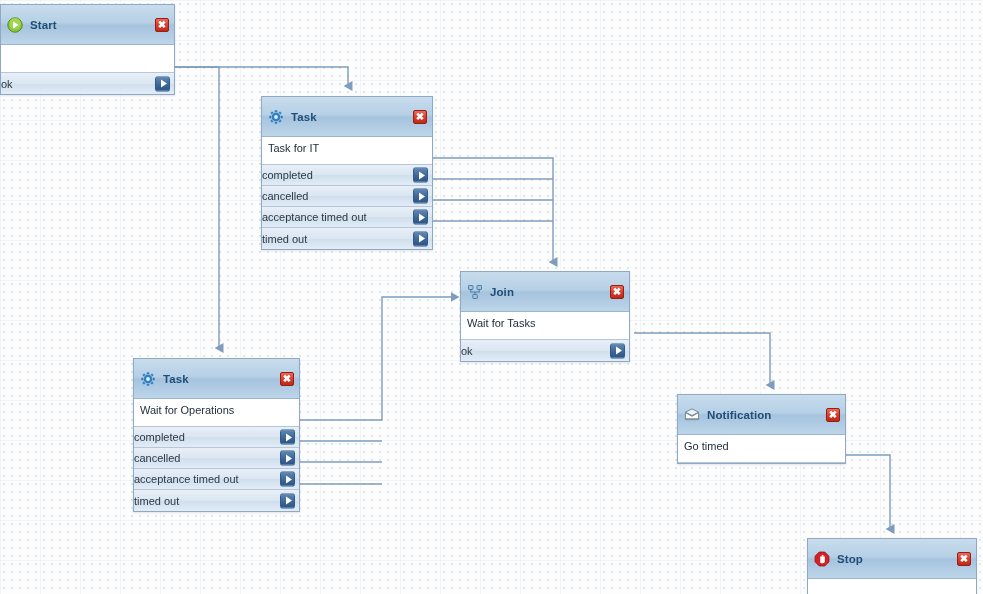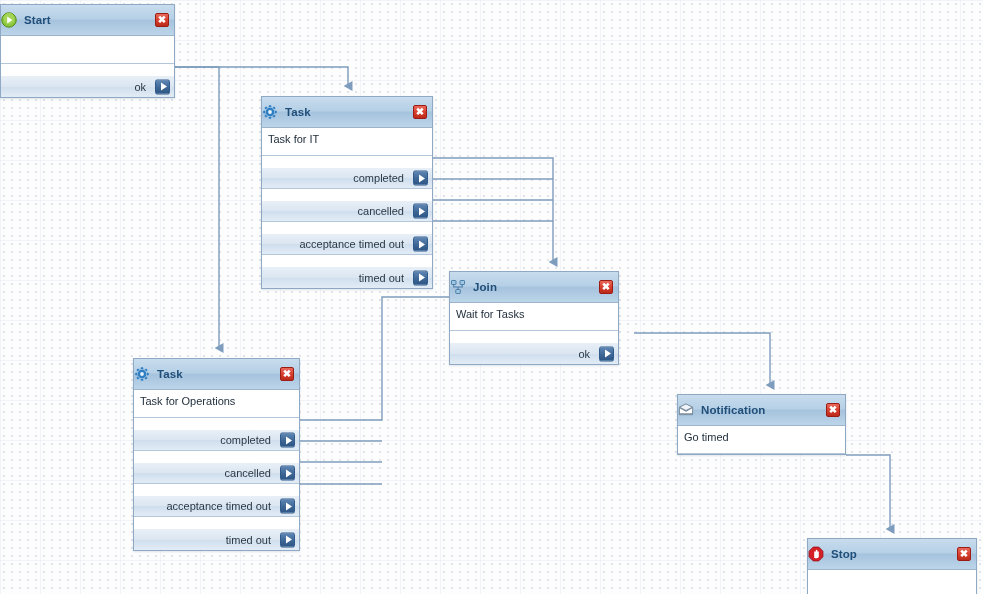--- a/index.html
+++ b/index.html
@@ -44,26 +44,27 @@
   .node {
     position: absolute;
     z-index: 2;
     box-sizing: border-box;
     border: 1px solid #8fa8c4;
     background: #ffffff;
     box-shadow: 0 1px 2px rgba(90,110,135,0.18);
   }
   .node-header {
     position: relative;
-    height: 31px;
+    height: 40px;
     box-sizing: border-box;
     border-bottom: 1px solid #9db4cd;
     background: linear-gradient(to bottom, #c8dced 0%, #b6d0e6 45%, #a6c3de 52%, #bcd5e9 100%);
     display: flex;
     align-items: center;
+    padding-left: 6px;
   }
   .node-title {
     font-size: 11.5px;
     font-weight: bold;
     color: #1f4e79;
     margin-left: 7px;
     letter-spacing: 0.1px;
     white-space: nowrap;
   }
   .node-body {
@@ -81,23 +82,22 @@
     border-bottom: none;
   }
   .port-row {
     position: relative;
     box-sizing: border-box;
     height: 21px;
     background: linear-gradient(to bottom, #e8eff7 0%, #dbe6f1 50%, #cfdeed 51%, #e2ecf6 100%);
     border-bottom: 1px solid #b3c6da;
     display: flex;
     align-items: center;
-    justify-content: flex-end;
+    justify-content: flex-start;
     padding-right: 28px;
-    margin-top: 12px;
   }
   .port-row:last-child {
     border-bottom: none;
   }
   .port-label {
     font-size: 11px;
     color: #2b3845;
     white-space: nowrap;
   }
   .port-btn {
@@ -251,21 +251,21 @@
         </span>
     </div>
     <div class="port-row">
       <span class="port-label">timed out</span>
       <span class="port-btn">
           <i></i>
         </span>
     </div>
   </div>
 
-  <div class="node" style="left:449px; top:271px; width:170px;">
+  <div class="node" style="left:460px; top:271px; width:170px;">
     <div class="node-header">
       <span class="icon">
         <svg width="16" height="16" viewBox="0 0 16 16">
           <g stroke="#4c7ea8" stroke-width="1" fill="#9fc6e2">
             <rect x="1.5" y="1.5" width="4.5" height="4" rx="0.6"></rect>
             <rect x="10" y="1.5" width="4.5" height="4" rx="0.6"></rect>
             <rect x="5.8" y="10.5" width="4.5" height="4" rx="0.6"></rect>
           </g>
           <g stroke="#4c7ea8" stroke-width="1.1" fill="none">
             <path d="M3.75,5.8 L3.75,8 L12.25,8 L12.25,5.8"></path>
@@ -299,21 +299,21 @@
             <path d="M12.8,3.2 L13.6,4 L12.5,5.6 L10.5,3.6 L12.1,2.5 z"></path>
             <path d="M3.2,12.8 L2.4,12 L3.5,10.4 L5.5,12.4 L3.9,13.5 z"></path>
             <circle cx="8" cy="8" r="4.4"></circle>
           </g>
           <circle cx="8" cy="8" r="1.9" fill="#e8f1fa"></circle>
         </svg>
       </span>
       <span class="node-title">Task</span>
       <span class="close-btn">✖</span>
     </div>
-    <div class="node-body">Task for Operations</div>
+    <div class="node-body">Wait for Operations</div>
     <div class="port-row">
       <span class="port-label">completed</span>
       <span class="port-btn">
           <i></i>
         </span>
     </div>
     <div class="port-row">
       <span class="port-label">cancelled</span>
       <span class="port-btn">
           <i></i>

